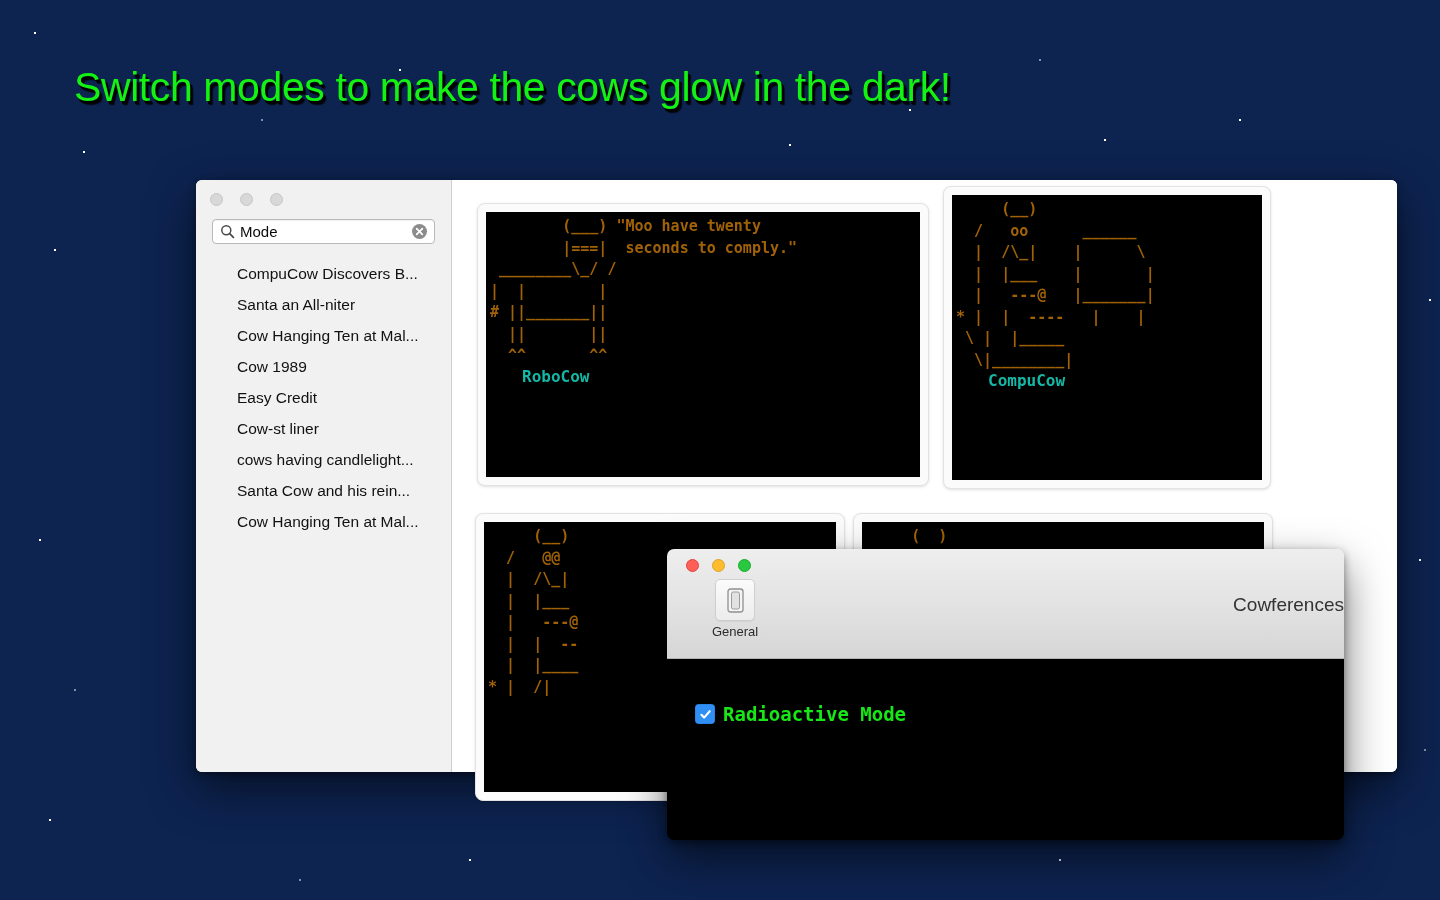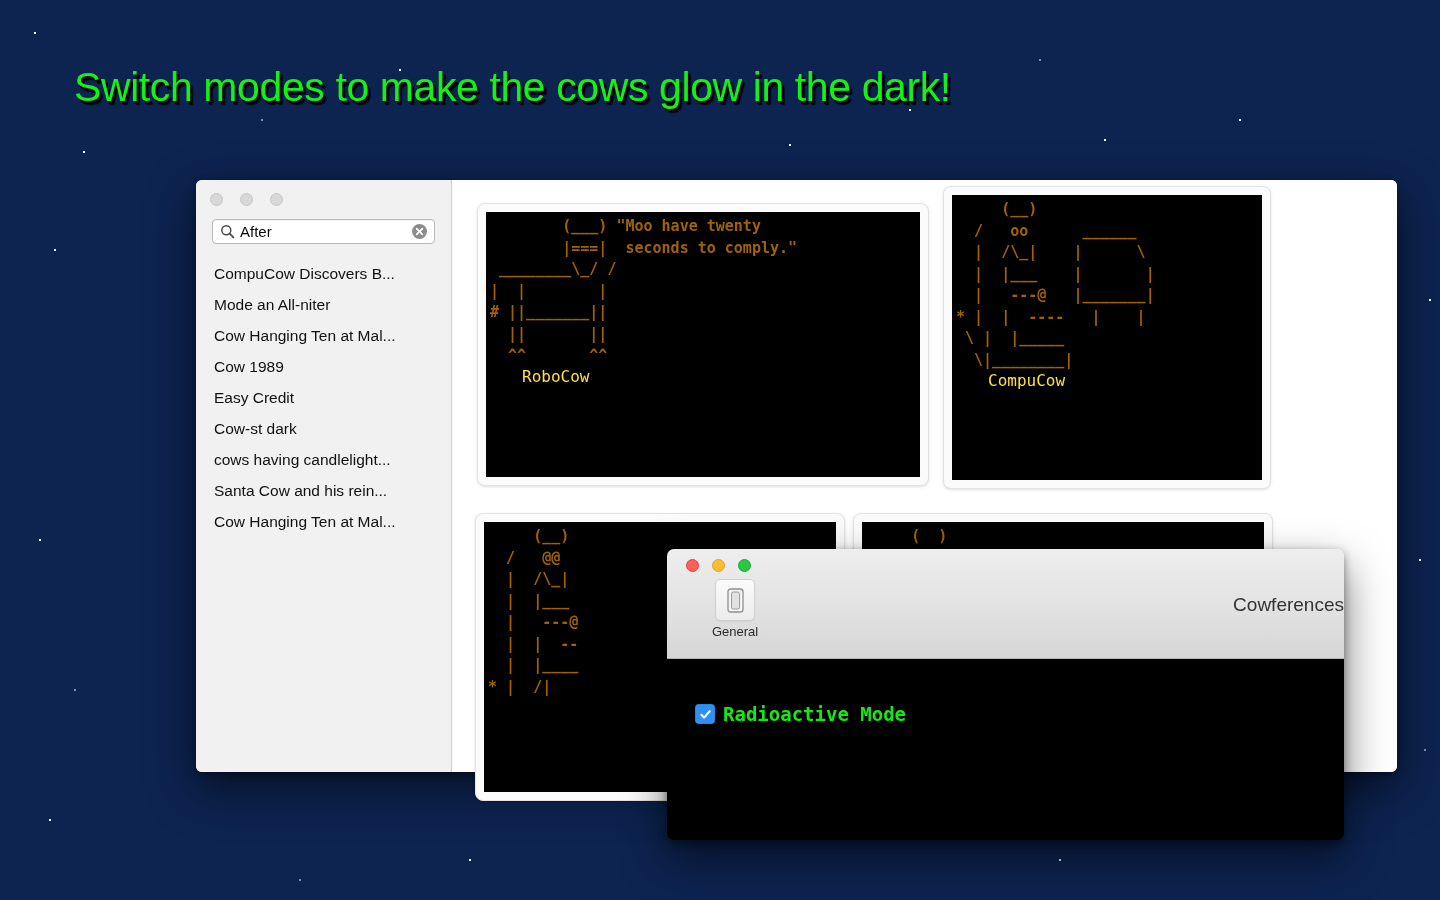--- a/index.html
+++ b/index.html
@@ -144,21 +144,21 @@
     line-height:1; padding-bottom:1px;
   }
   #search-clear {
     flex:0 0 15px; height:15px; border-radius:50%;
     background:#8c8c8c;
     display:flex; align-items:center; justify-content:center;
     cursor:pointer;
   }
   #search-clear svg { display:block; }
 
-  #result-list { padding:14px 16px 0 0; }
+  #result-list { padding:14px 16px 0 0;margin-left:23px; }
   .result-item {
     font-size:15.5px;
     color:#111;
     padding:4px 10px 4px 18px;
     line-height:23px;
     white-space:nowrap;
     overflow:hidden;
     cursor:default;
   }
 
@@ -180,23 +180,23 @@
     font-size:15px;
     line-height:21.5px;
     color:#a16207;
     white-space:pre;
     letter-spacing:0px;
     padding:4px 0 0 4px;
     margin:0;
   }
   .cow-name {
     font-family:"DejaVu Sans Mono", monospace;
-    font-weight:normal;
+    font-weight:bold;
     font-size:16px;
-    color:#fde047;
+    color:#14b8a6;
     padding:0 0 6px 36px;
     white-space:pre;
   }
 
   #card-robocow .cow-screen { width:434px; height:265px; }
   #card-compucow .cow-screen { width:310px; height:285px; }
   #card-atcow   .cow-screen { width:352px; height:270px; }
   #card-parencow .cow-screen { width:402px; height:270px; }
 
   #card-robocow  { position:absolute; left:477px; top:203px; }
@@ -296,37 +296,37 @@
     </div>
 
     <div id="search-row">
       <div id="search-field">
         <span id="search-icon">
           <svg width="15" height="15" viewBox="0 0 15 15">
             <circle cx="6.3" cy="6.3" r="4.5" fill="none" stroke="#4a4a4a" stroke-width="1.5"></circle>
             <line x1="9.7" y1="9.7" x2="13.4" y2="13.4" stroke="#4a4a4a" stroke-width="1.8" stroke-linecap="round"></line>
           </svg>
         </span>
-        <span id="search-value" title="Search">After</span>
+        <span id="search-value" title="Search">Mode</span>
         <span id="search-clear">
           <svg width="15" height="15" viewBox="0 0 15 15">
             <line x1="4.7" y1="4.7" x2="10.3" y2="10.3" stroke="#fff" stroke-width="1.7" stroke-linecap="round"></line>
             <line x1="10.3" y1="4.7" x2="4.7" y2="10.3" stroke="#fff" stroke-width="1.7" stroke-linecap="round"></line>
           </svg>
         </span>
       </div>
     </div>
 
     <div id="result-list">
       <div class="result-item">CompuCow Discovers B...</div>
-      <div class="result-item">Mode an All-niter</div>
+      <div class="result-item">Santa an All-niter</div>
       <div class="result-item">Cow Hanging Ten at Mal...</div>
       <div class="result-item">Cow 1989</div>
       <div class="result-item">Easy Credit</div>
-      <div class="result-item">Cow-st dark</div>
+      <div class="result-item">Cow-st liner</div>
       <div class="result-item">cows having candlelight...</div>
       <div class="result-item">Santa Cow and his rein...</div>
       <div class="result-item">Cow Hanging Ten at Mal...</div>
     </div>
   </div>
 
   <div id="content"></div>
 </div>
 
 <div id="card-robocow" class="abs-card">

